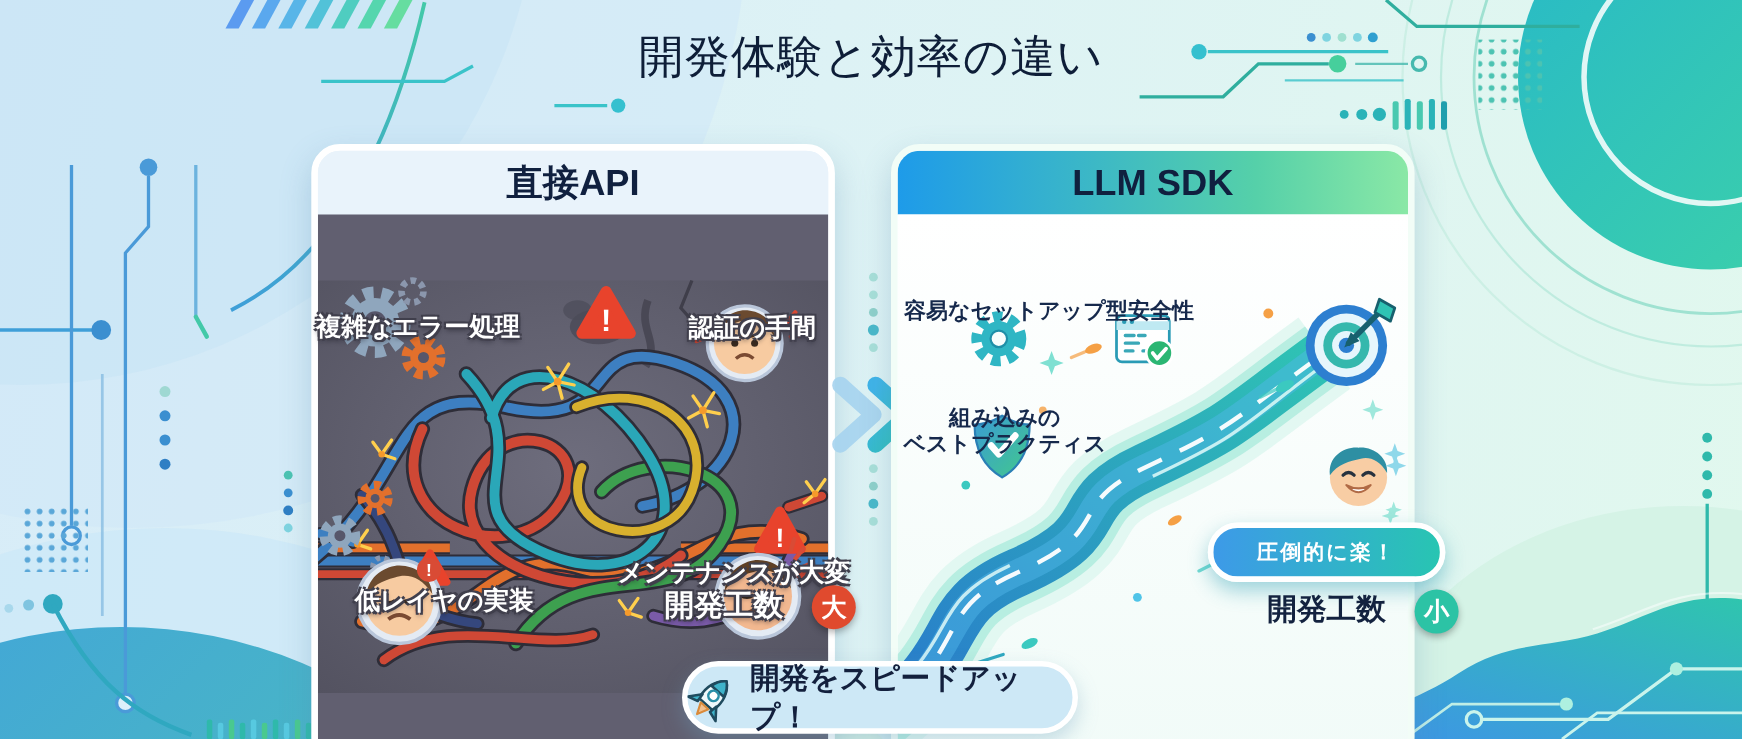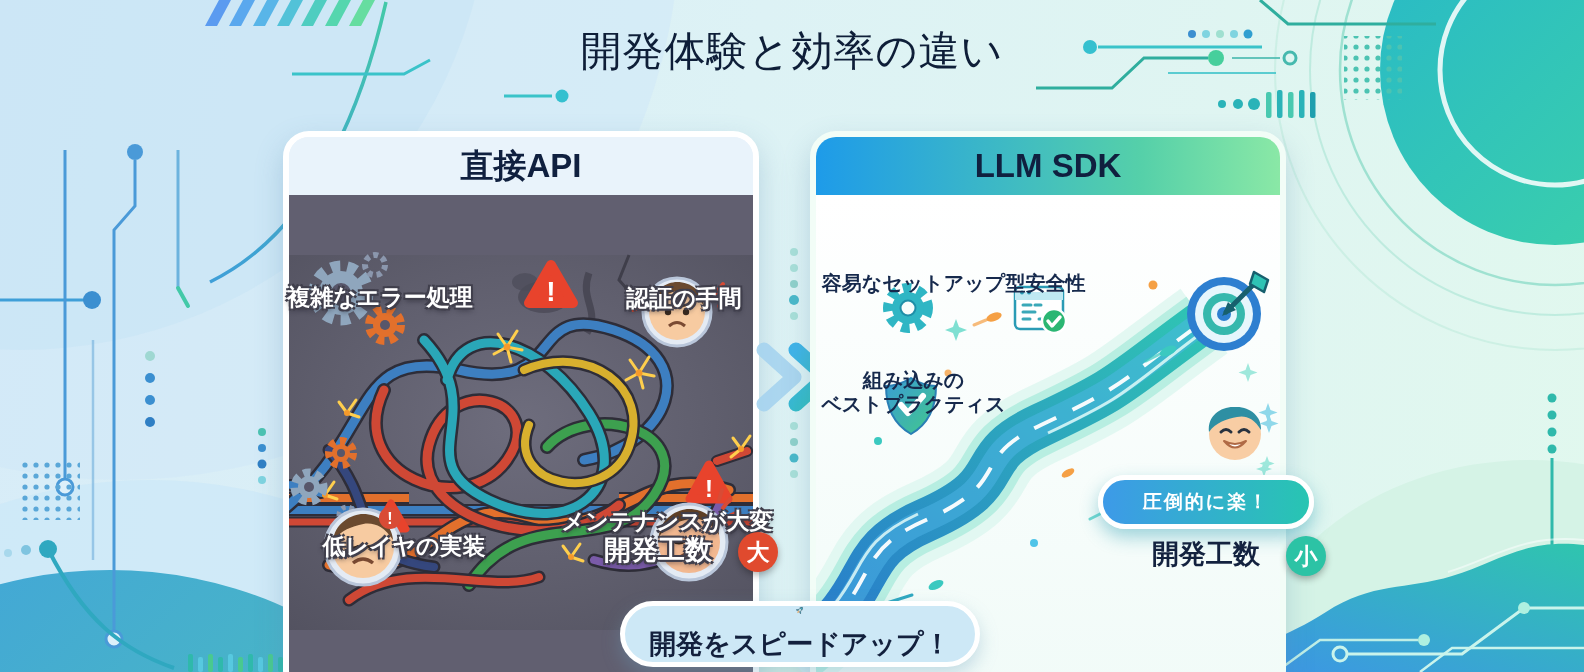--- a/index.html
+++ b/index.html
@@ -38,21 +38,21 @@
     color:#fff;font-size:23px;font-weight:700;box-shadow:0 3px 7px rgba(0,0,0,.3);}
   .effort.eleft{left:604px;top:532px;color:#fff;}
   .effort.eleft .txt{text-shadow:-2px -2px 0 #403f4c,2px -2px 0 #403f4c,-2px 2px 0 #403f4c,2px 2px 0 #403f4c,0 3px 5px rgba(15,15,25,.55);}
   .effort.eleft .circ{background:#e04a2e;}
   .effort.eright{left:1152px;top:536px;color:#13223f;}
   .effort.eright .circ{background:#2cc3a5;}
   .chevrons{position:absolute;left:750px;top:246px;z-index:2;}
   .banner{position:absolute;left:620px;top:601px;width:360px;height:66px;border-radius:34px;
     background:#cde8f6;border:5px solid #fff;box-shadow:0 8px 18px rgba(110,160,190,.35);
     display:flex;align-items:center;justify-content:center;gap:12px;color:#13203d;
-    font-size:27px;font-weight:700;z-index:4;box-sizing:border-box;flex-direction:column;}
+    font-size:27px;font-weight:700;z-index:4;box-sizing:border-box;}
 </style>
 </head>
 <body>
 
 <div class="stage">
 
   <svg class="bg" viewBox="0 0 1584 672">
     <defs>
       <linearGradient id="gBL" x1="0" y1="0" x2="1" y2="1">
           <stop offset="0" stop-color="#3f9fe0"></stop>

